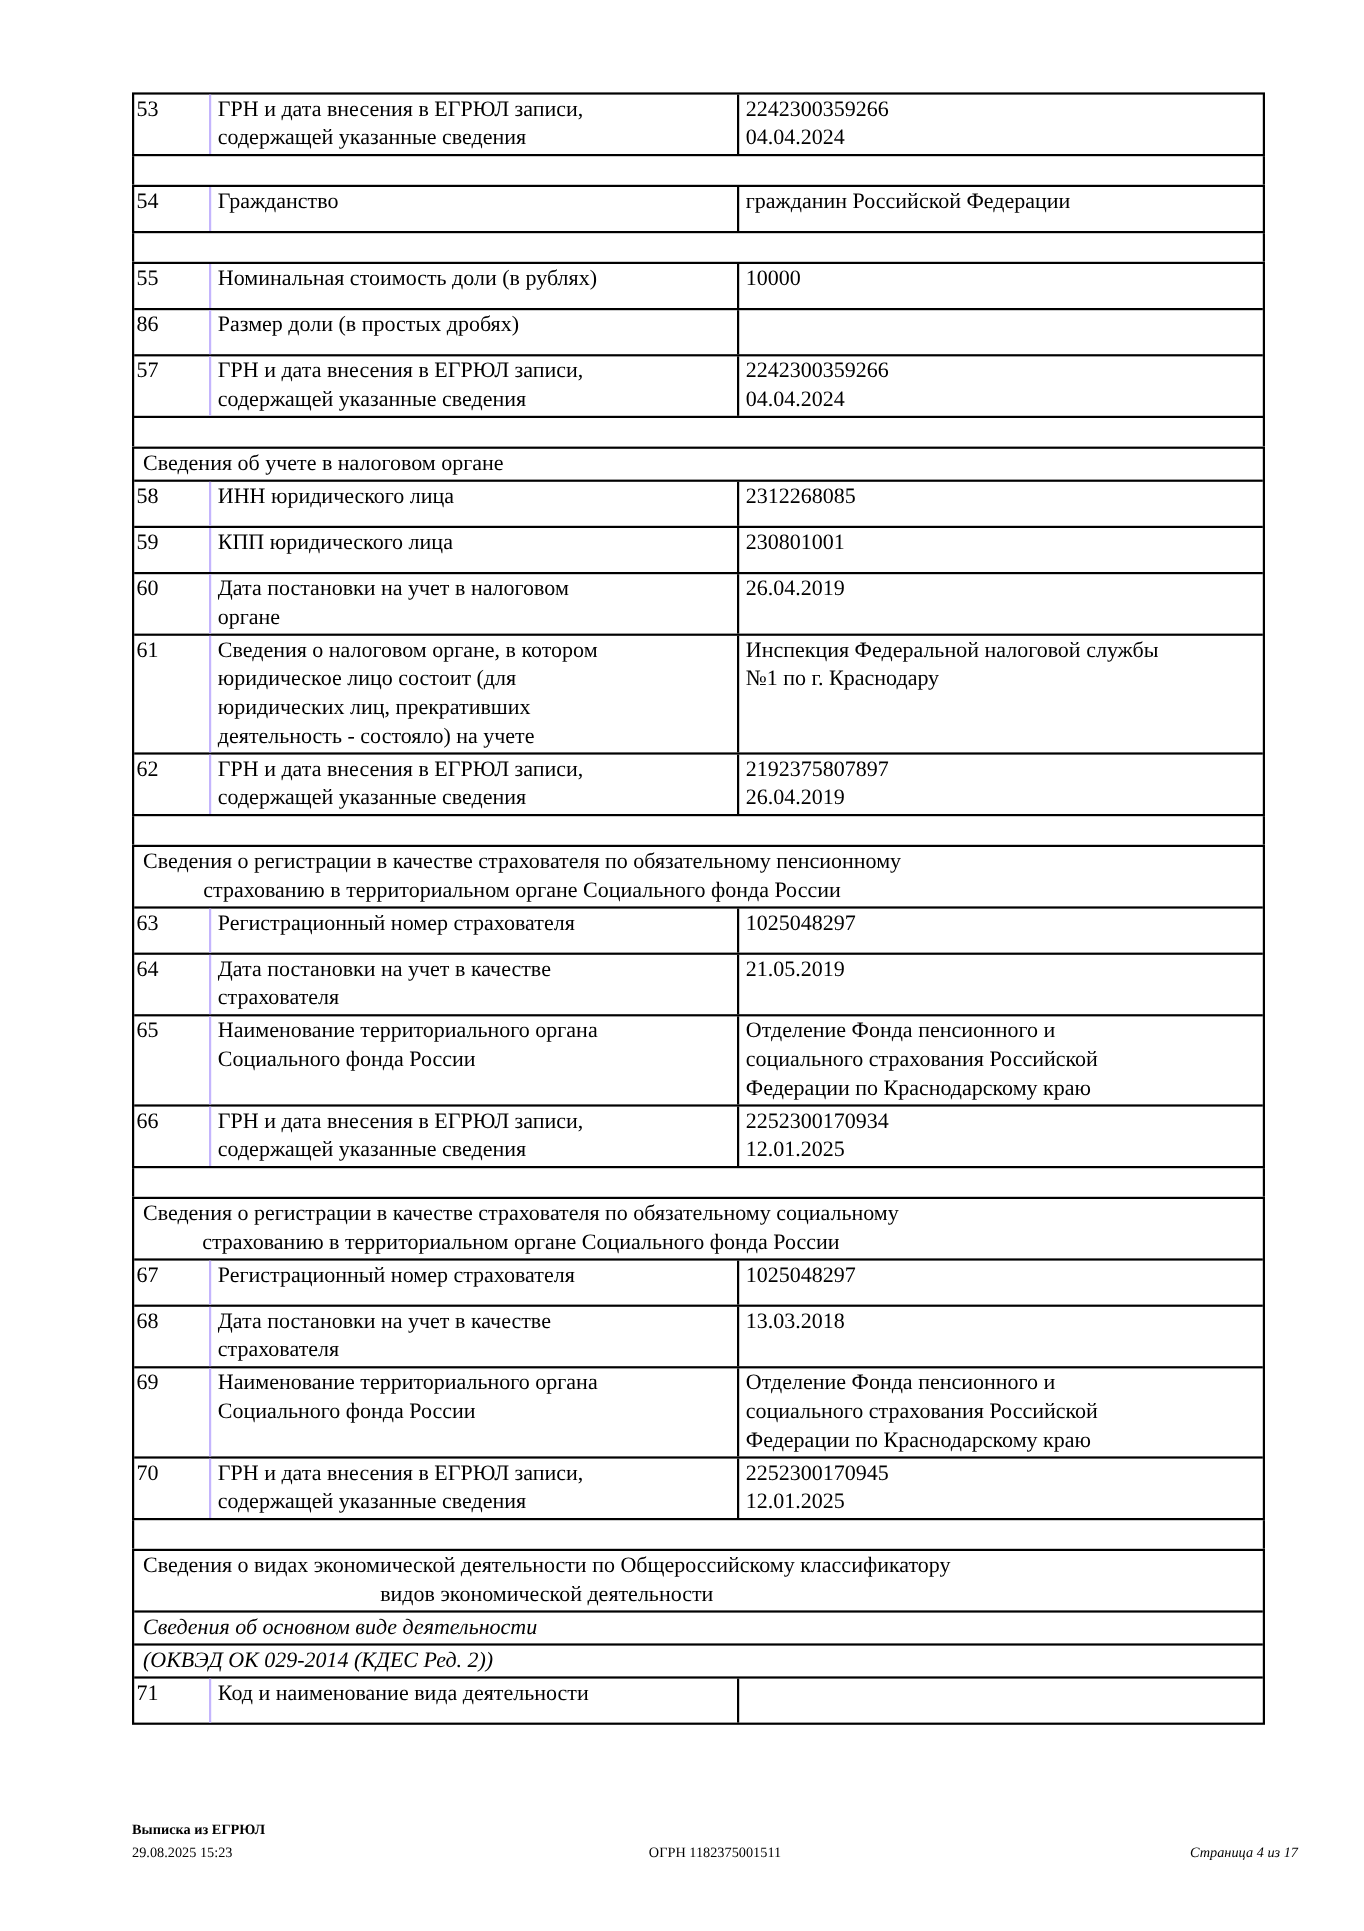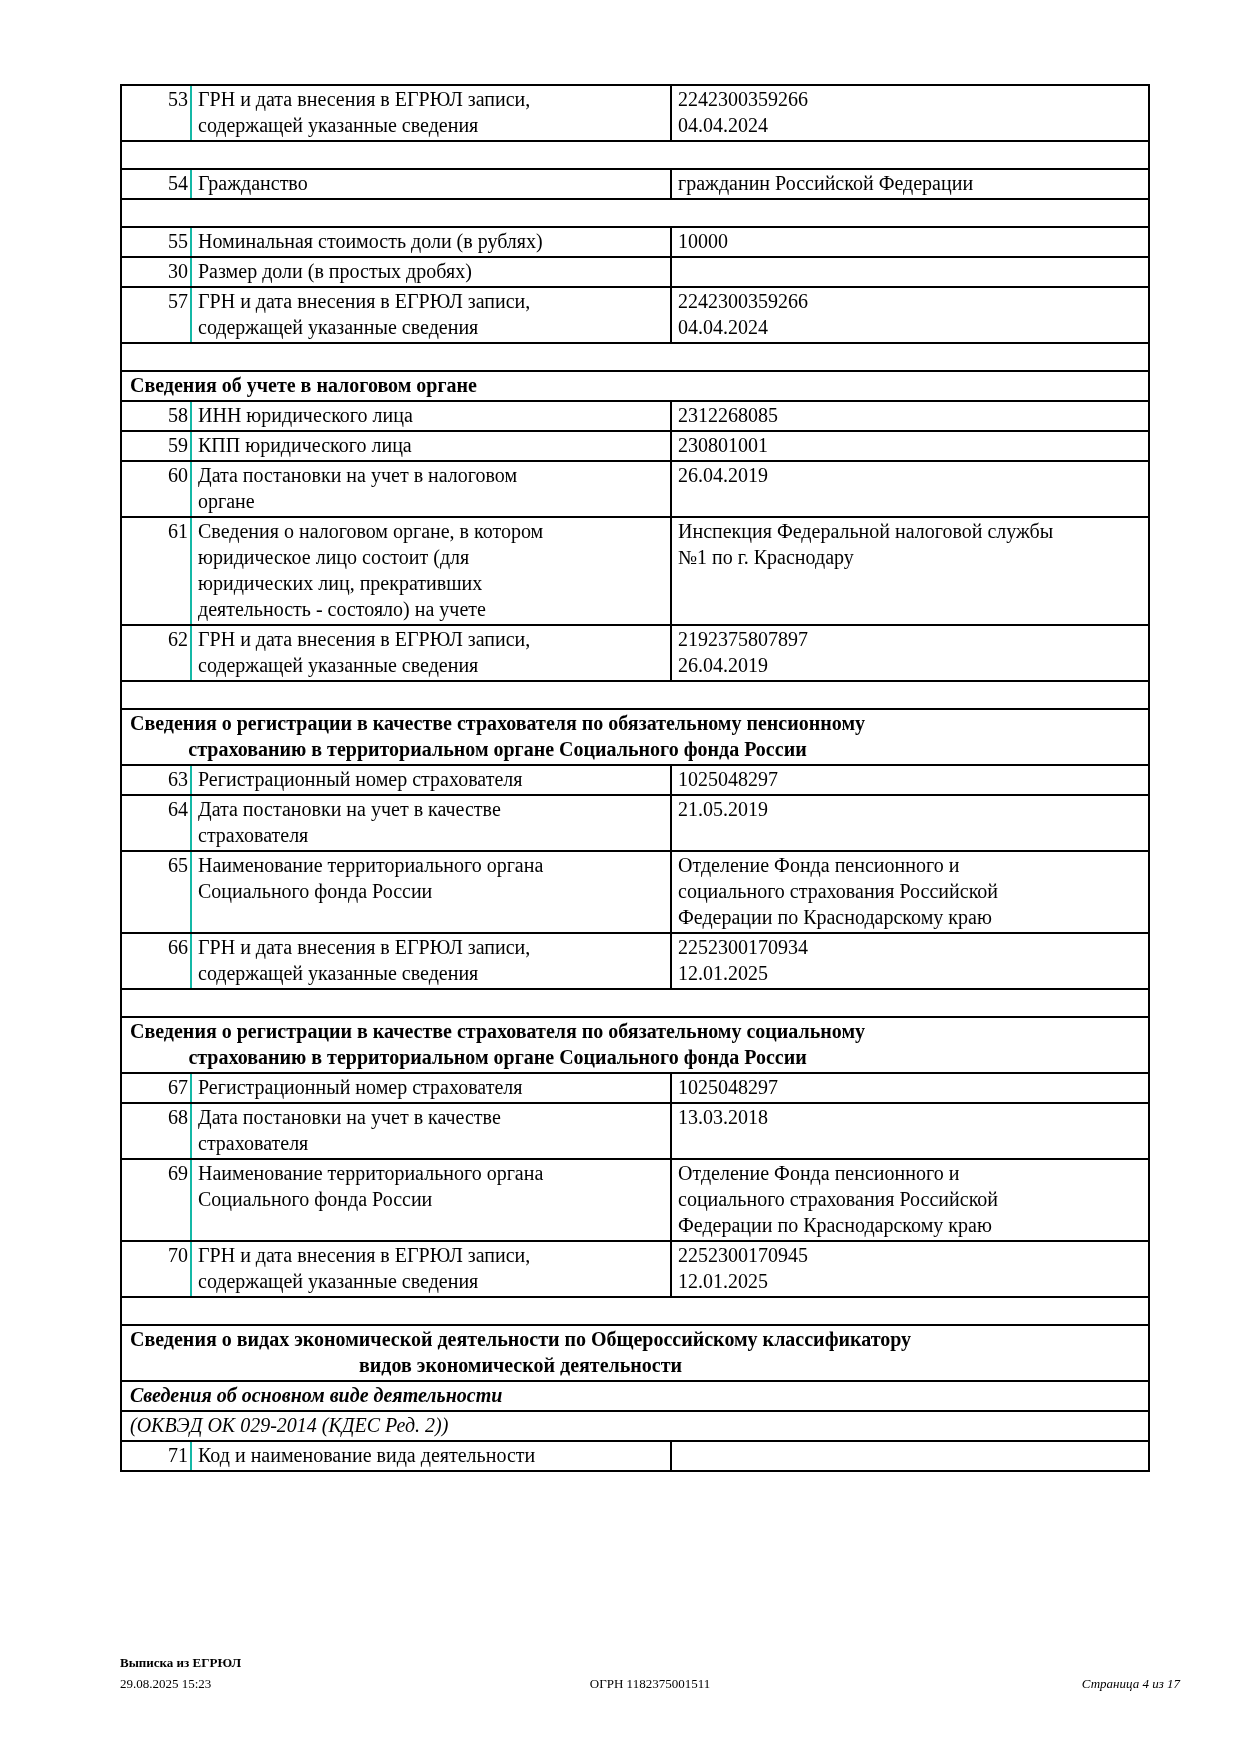--- a/index.html
+++ b/index.html
@@ -41,37 +41,37 @@
     border-top: 2px solid #000;
   }
   .cell {
     box-sizing: border-box;
     padding: 0 6px 2px 6px;
     white-space: pre-line;
   }
   .cell.num {
     width: 70px;
     flex: 0 0 70px;
-    border-right: 2px solid #14b8a6;
-    text-align: right;
-    padding: 0 2px 2px 2px;
+    border-right: 2px solid #c4b5fd;
+    text-align: left;
+    padding: 0 2px 14px 2px;
   }
   .cell.label {
     width: 480px;
     flex: 0 0 480px;
     border-right: 2px solid #000;
   }
   .cell.value {
     flex: 1 1 auto;
   }
   .header-row {
     box-sizing: border-box;
     width: 100%;
     text-align: center;
-    font-weight: bold;
+    font-weight: normal;
     padding: 0 8px 2px 8px;
     white-space: pre-line;
   }
   .header-row.italic-bold {
     font-style: italic;
   }
   .header-row.italic-normal {
     font-style: italic;
     font-weight: normal;
   }
@@ -119,21 +119,21 @@
   </div>
   <div class="spacer"></div>
 
   <div class="block">
     <div class="row">
       <div class="cell num">55</div>
       <div class="cell label">Номинальная стоимость доли (в рублях)</div>
       <div class="cell value">10000</div>
     </div>
     <div class="row">
-      <div class="cell num">30</div>
+      <div class="cell num">86</div>
       <div class="cell label">Размер доли (в простых дробях)</div>
     </div>
     <div class="row">
       <div class="cell num">57</div>
       <div class="cell label">ГРН и дата внесения в ЕГРЮЛ записи,
 содержащей указанные сведения</div>
       <div class="cell value">2242300359266
 04.04.2024</div>
     </div>
   </div>

